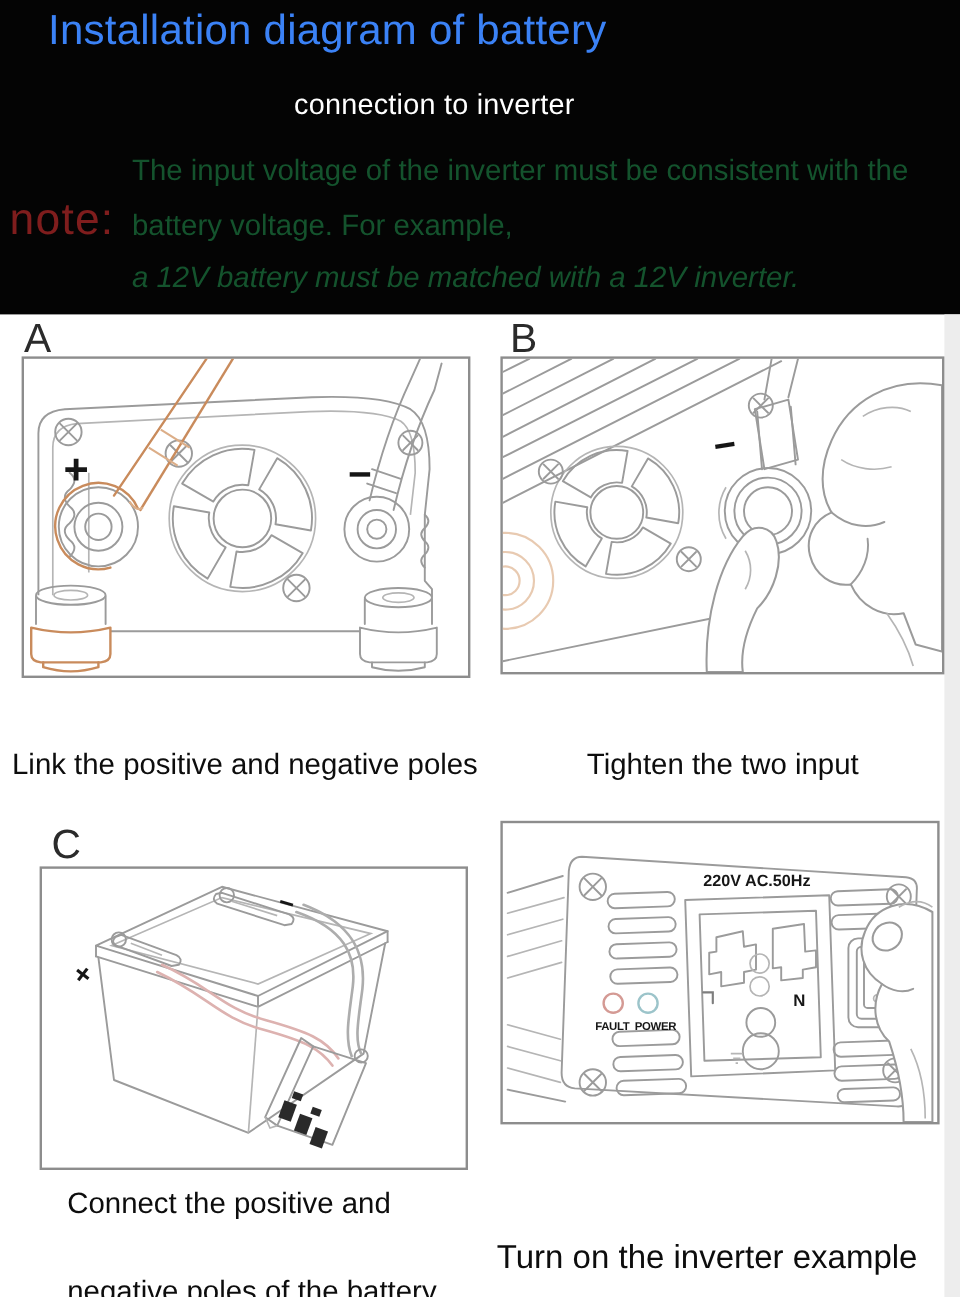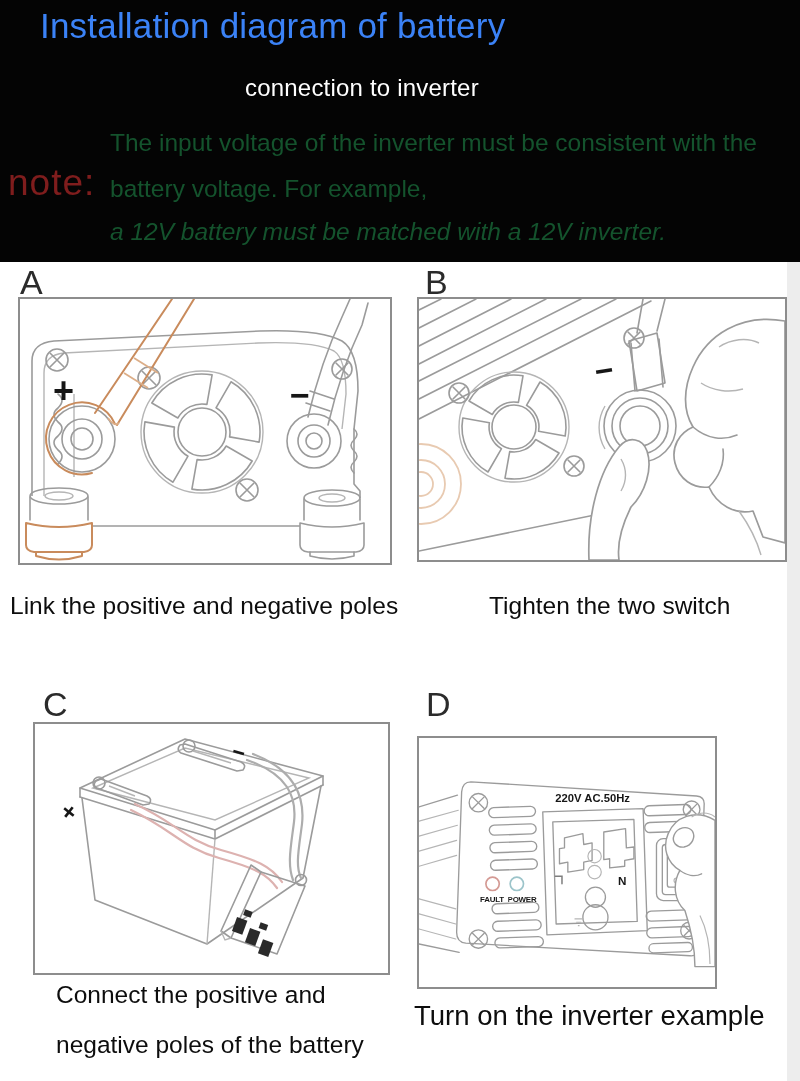--- a/index.html
+++ b/index.html
@@ -23,27 +23,27 @@
   
   .fig-label{font-size:34px;color:#2b2b2b;font-weight:400;}
   .lblA{left:20px;top:263px;}
   .lblB{left:425px;top:263px;}
   .lblC{left:43px;top:685px;}
   .lblD{left:426px;top:685px;}
   .panel{background:#fff;border:2px solid #8d8d8d;box-sizing:border-box;}
   .panelA{left:18px;top:297px;width:374px;height:268px;}
   .panelB{left:417px;top:297px;width:370px;height:265px;}
   .panelC{left:33px;top:722px;width:357px;height:253px;}
-  .panelD{left:417px;top:736px;width:300px;height:253px;}
+  .panelD{left:417px;top:684px;width:366px;height:253px;}
   .panel svg{display:block;width:100%;height:100%;}
   
-  .caption{font-size:24.5px;color:#0d0d0d;white-space:nowrap;}
+  .caption{font-size:24.5px;color:#0d0d0d;white-space:nowrap;margin-top:32px;}
   .capA{left:10px;top:592px;}
   .capB{left:489px;top:592px;}
-  .capC1{left:56px;top:981px;text-align:right;}
+  .capC1{left:56px;top:958px;text-align:right;}
   .capC2{left:56px;top:1031px;}
   .capD{left:414px;top:1000px;font-size:27.5px;}
   
   .ln{stroke:#9b9b9b;stroke-width:1.6;fill:none;stroke-linecap:round;stroke-linejoin:round;}
   .ln-lt{stroke:#b5b5b5;stroke-width:1.4;fill:none;}
   .ln-dk{stroke:#7e7e7e;stroke-width:1.8;fill:none;stroke-linecap:round;}
   .orange{stroke:#c98b5c;stroke-width:2;fill:none;stroke-linecap:round;stroke-linejoin:round;}
   .orange-lt{stroke:#dcae88;stroke-width:1.8;fill:none;}
   .pink{stroke:#ddb2b0;stroke-width:2.2;fill:none;stroke-linecap:round;}
   .gray-cable{stroke:#adadad;stroke-width:2.2;fill:none;stroke-linecap:round;}
@@ -210,21 +210,21 @@
       <path class="hand" d="M366,22 C322,14 288,36 274,68 C264,90 264,112 274,128 C260,134 252,148 256,164 C260,180 274,190 290,188 C298,206 316,216 334,212 L344,238 L366,244 Z"></path>
       <path class="ln" d="M274,128 C288,140 304,142 318,136"></path>
       <path class="ln" d="M290,188 C300,178 306,164 304,150"></path>
       <path class="ln-lt" d="M300,48 C312,40 328,38 340,44"></path>
       <path class="ln-lt" d="M282,84 C294,92 310,94 324,90"></path>
       <path class="ln-lt" d="M320,212 C330,226 338,242 342,256"></path>
       <path class="ln-lt" d="M202,160 C208,170 208,182 202,192"></path>
     </g>
   </svg>
 </div>
-<div class="abs caption capB">Tighten the two switch</div>
+<div class="abs caption capB">Tighten the two input</div>
 
 <div class="abs fig-label lblC">C</div>
 <div class="abs panel panelC">
   <svg viewBox="0 0 353 249">
 
     <g>
       <path class="ln" d="M45,64 L150,15 L288,52 L180,106 Z"></path>
       <path class="ln-lt" d="M58,64 L150,24 L274,54 L180,96 Z"></path>
       <path class="ln" d="M45,64 L45,73 M180,106 L180,115 M288,52 L288,61"></path>
       <path class="ln" d="M45,73 L180,115 L288,61"></path>

